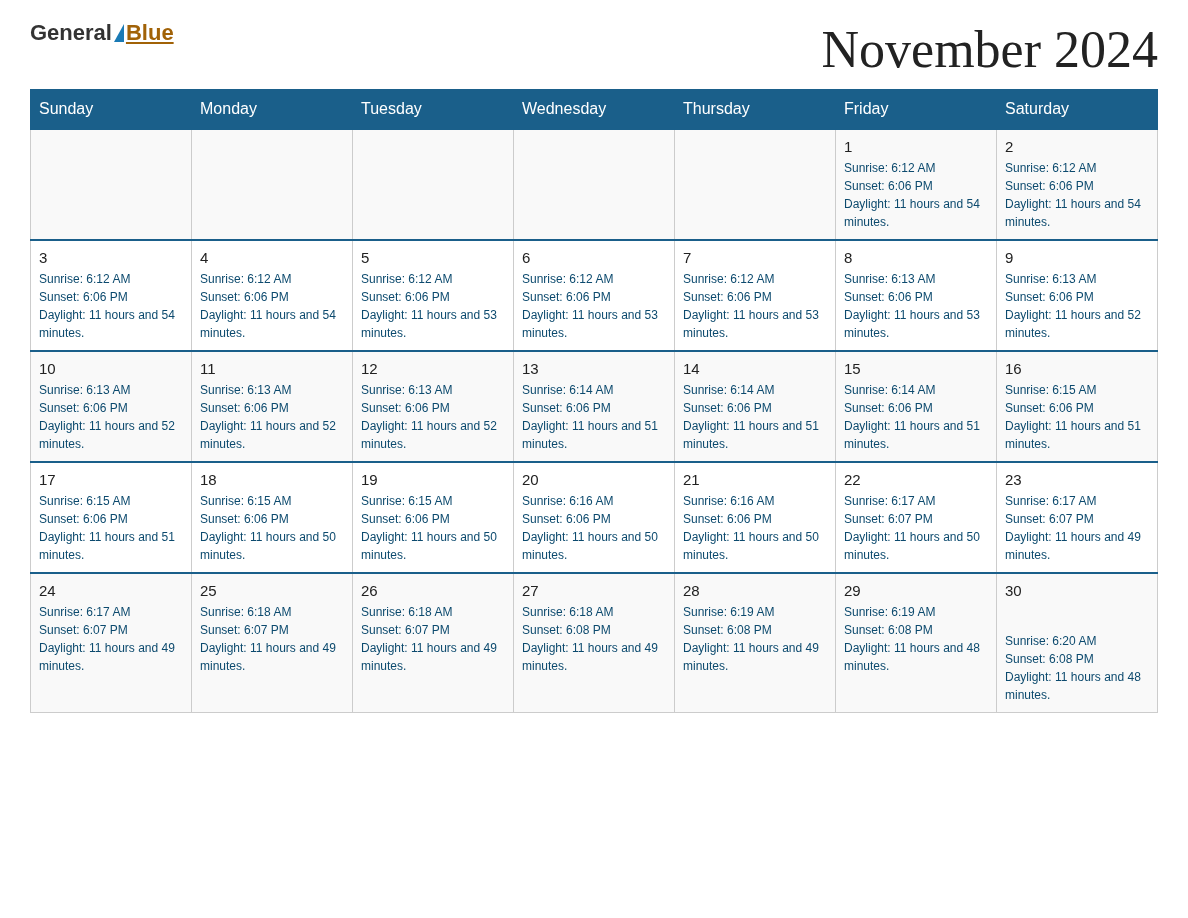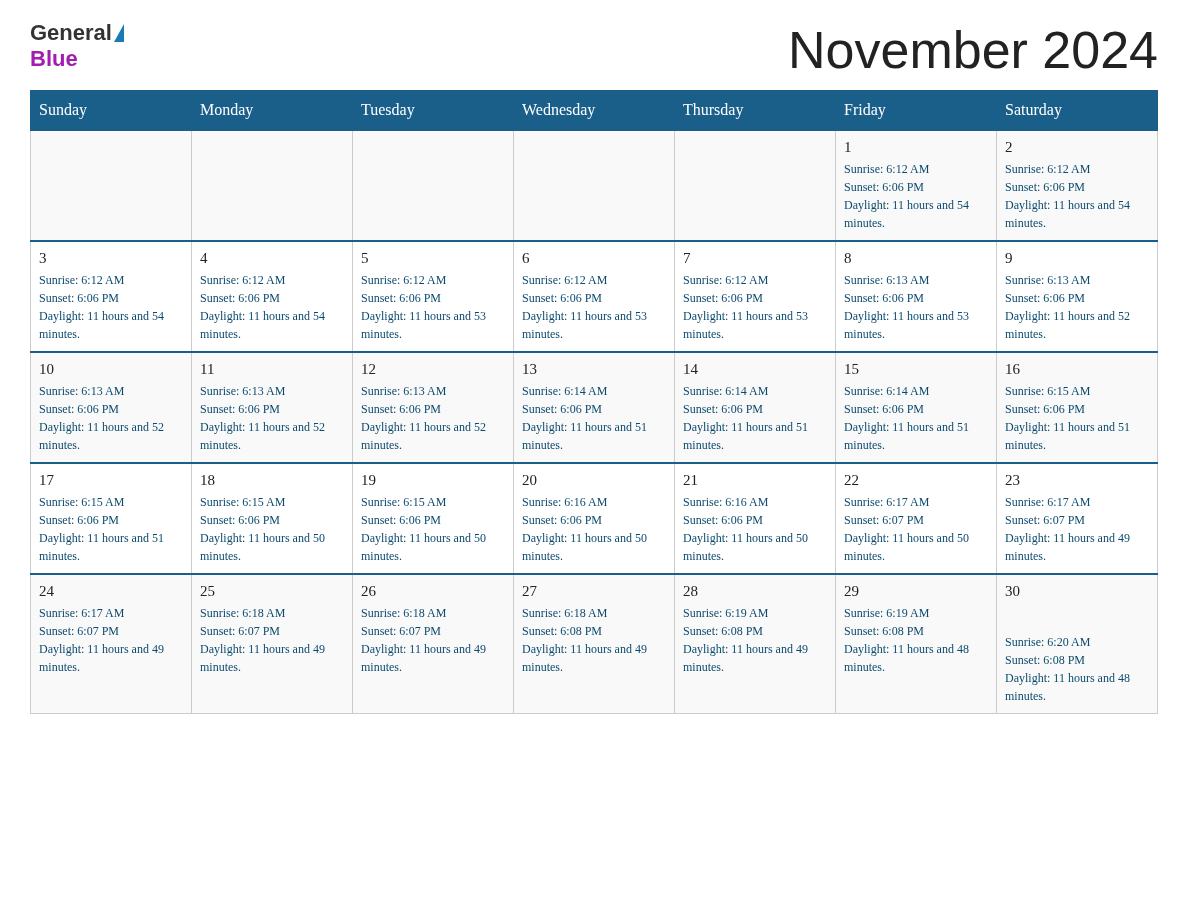--- a/index.html
+++ b/index.html
@@ -11,63 +11,64 @@
       padding: 20px 30px;
     }
     .header {
       display: flex;
       justify-content: space-between;
       align-items: flex-start;
       margin-bottom: 10px;
     }
     .logo {
       display: flex;
-      flex-direction: column;
+      flex-direction: row;
       align-items: flex-start;
     }
     .logo-text {
       display: flex;
       align-items: center;
       font-size: 22px;
       font-weight: bold;
       color: #333;
     }
     .logo-general { color: #333; }
     .logo-triangle {
       width: 0;
       height: 0;
       border-left: 10px solid transparent;
       border-right: 0px solid transparent;
       border-bottom: 18px solid #1a7ab5;
       display: inline-block;
       margin: 0 2px;
     }
     .logo-blue {
-      color: #a21caf;
+      color: #a16207;
       font-size: 22px;
       font-weight: bold;
+      text-decoration: underline;
     }
     .title-section {
       text-align: right;
+      font-family: Liberation Serif, serif;
     }
     .month-title {
       font-size: 52px;
       font-weight: normal;
       color: #222;
     }
     .location {
       font-size: 20px;
       color: #555;
       margin-top: 4px;
     }
     .calendar {
       width: 100%;
       border-collapse: collapse;
       margin-top: 10px;
-      font-family: Liberation Serif, serif;
     }
     .calendar th {
       background: #1a5f8a;
       color: #fff;
       padding: 10px 8px;
       font-size: 16px;
       font-weight: normal;
       text-align: left;
       border: 1px solid #1a5f8a;
     }

